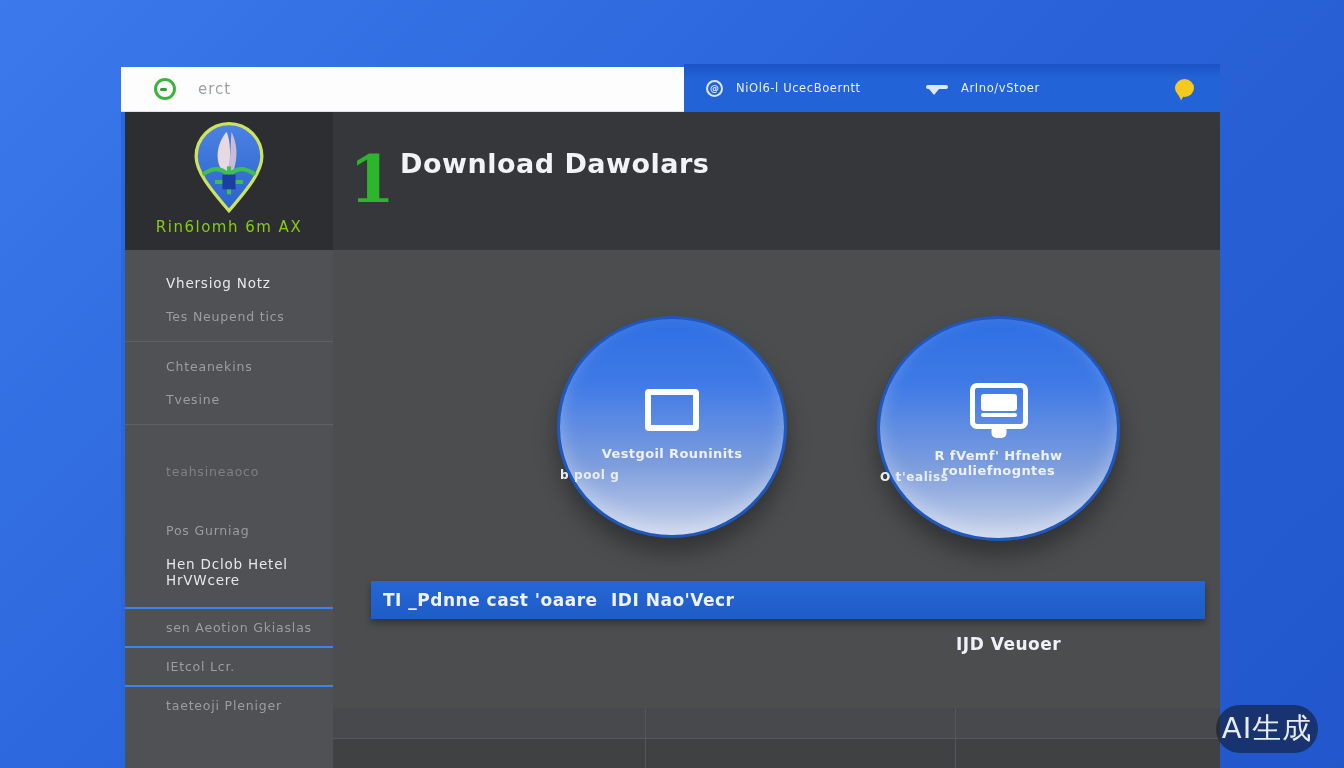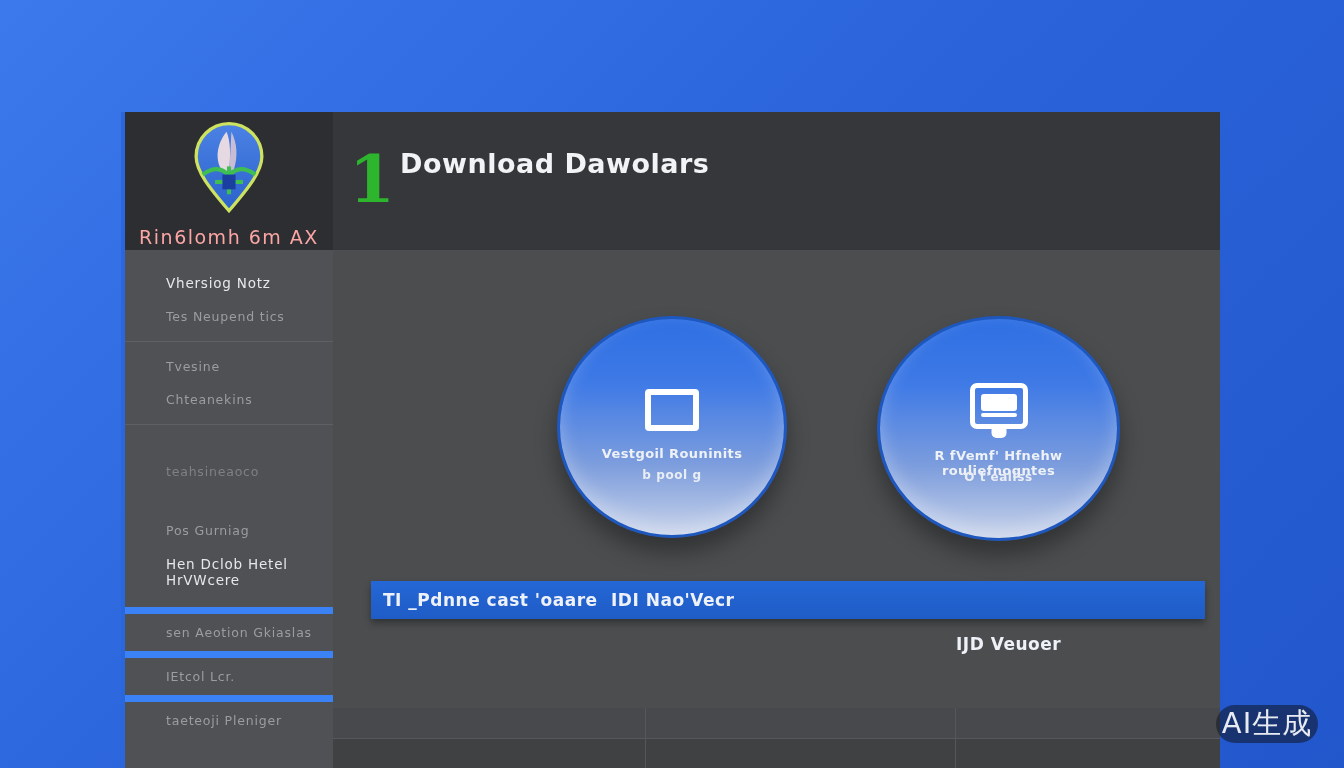--- a/index.html
+++ b/index.html
@@ -57,31 +57,31 @@
   
   .sidebar {
     position:absolute; left:0; top:48px; width:212px; height:656px;
     background:#4f5154; border-left:4px solid #2a66dd;
   }
   .brand-block {
     height:138px; background:#2c2e31; display:flex; flex-direction:column; align-items:center;
     padding-top:10px; cursor:pointer;
   }
   .brand-logo { width:88px; height:92px; }
-  .brand-name { margin-top:12px; font-size:19px; color:#fca5a5; letter-spacing:1.5px; }
+  .brand-name { margin-top:4px; font-size:15px; color:#84cc16; letter-spacing:1.5px; }
   .menu { padding-top:16px; }
   .menu-item {
     padding:9px 10px 9px 41px; font-size:12.5px; color:#9b9da1; letter-spacing:0.8px; cursor:pointer;
   }
   .menu-item.bright { color:#e6e8ea; font-size:13.5px; }
   .menu-item.dim { color:#7e8084; }
   .menu-div { border:none; border-top:1px solid #5e6064; margin:8px 0; }
   .menu-gap-lg { margin-top:30px; }
   .menu-gap-md { margin-top:26px; }
-  .menu-item.rowline { border-top:7px solid #3b82f6; padding-top:11px; padding-bottom:11px; }
+  .menu-item.rowline { border-top:2px solid #3b82f6; padding-top:11px; padding-bottom:11px; }
 
   
   .main { position:absolute; left:212px; top:48px; width:887px; height:656px; background:#4b4d4f; }
   .hero { position:absolute; left:0; top:0; width:887px; height:138px; background:#35373a; }
   .step-one {
     position:absolute; left:16px; top:34px; font-size:66px; line-height:66px;
     font-weight:bold; color:#2db52d; font-family:"DejaVu Serif","Liberation Serif",serif;
   }
   .hero-title { position:absolute; left:67px; top:36px; font-size:27px; font-weight:bold; color:#f2f3f5; letter-spacing:0.5px; }
   .hero-desc { position:absolute; left:69px; top:84px; font-size:11px; color:#96989b; line-height:16px; letter-spacing:0.3px; }
@@ -95,51 +95,68 @@
   }
   .card-1 { left:224px; top:204px; width:230px; height:222px; }
   .card-2 { left:544px; top:204px; width:243px; height:225px; }
   .card-icon { position:absolute; left:50%; transform:translateX(-50%); }
   .monitor-outline { top:70px; width:54px; height:42px; border:6px solid #fff; border-radius:4px; }
   .monitor-content { top:64px; width:58px; height:46px; border:5px solid #fff; border-radius:7px; }
   .monitor-content .screen { position:absolute; left:6px; top:6px; right:6px; height:17px; background:#fff; border-radius:3px; }
   .monitor-content .screen-line { position:absolute; left:6px; top:25px; right:6px; height:4px; background:#fff; border-radius:2px; }
   .monitor-content .stand { position:absolute; left:50%; transform:translateX(-50%); bottom:-14px; width:15px; height:12px; background:#fff; border-radius:0 0 5px 5px; }
   .card-line1 { position:absolute; left:0; right:0; top:59%; text-align:center; font-size:13px; font-weight:600; color:#eef1f6; letter-spacing:0.4px; }
-  .card-line2 { position:absolute; left:0; right:0; top:69%; text-align:center; font-size:12px; font-weight:600; color:#e9edf4; letter-spacing:0.6px; }
+  .card-line2 { position:absolute; left:0; right:0; top:69%; font-size:12px; font-weight:600; color:#e9edf4; letter-spacing:0.6px; }
 
   .toolbar {
     position:absolute; left:38px; top:469px; width:834px; height:38px;
     background:linear-gradient(180deg,#2467d6,#1f5cc6);
     box-shadow:0 4px 7px rgba(0,0,0,0.35); border-radius:1px;
   }
   .toolbar-item {
     position:absolute; top:0; height:38px; display:flex; align-items:center;
     font-size:17px; font-weight:600; color:#eef2f8; letter-spacing:0.5px; cursor:pointer;
   }
   .tb-1 { left:12px; } .tb-2 { left:240px; } .tb-3 { left:585px;margin-top:44px; }
 
   .grid-row-a { position:absolute; left:0; top:596px; width:887px; height:30px; background:#47494c; }
   .grid-row-b { position:absolute; left:0; top:626px; width:887px; height:78px; background:#3f4143; border-top:1px solid #55575a; }
   .vdiv { position:absolute; top:596px; width:1px; height:108px; background:#54565a; }
   .vdiv-1 { left:312px; } .vdiv-2 { left:622px; }
 
   
   .watermark {
-    position:absolute; left:1216px; top:705px; width:102px; height:38px;
+    position:absolute; left:1216px; top:705px; width:102px; height:48px;
     background:rgba(16,22,34,0.55); border-radius:27px;
     display:flex; align-items:center; justify-content:center;
     font-size:29px; color:#e8ecf2; letter-spacing:1px;
   }
 </style>
 </head>
 <body>
 
 <div class="window">
 
+  <div class="topbar">
+    <div class="search-area">
+      <span class="search-icon"></span>
+      <input class="search-input" type="text" placeholder="erct" style="">
+    </div>
+    <div class="nav-area">
+      <div class="nav-item nav-item-1">
+        <span class="user-icon">@</span>
+        <span class="nav-label">NiOl6-l UcecBoerntt</span>
+      </div>
+      <div class="nav-item nav-item-2">
+        <span class="flag-icon"></span>
+        <span class="nav-label">ArIno/vStoer</span>
+      </div>
+      <span class="bubble-icon"></span>
+    </div>
+  </div>
 
   <div class="sidebar">
     <div class="brand-block">
       <svg class="brand-logo" viewBox="0 0 100 112">
         <defs>
           <linearGradient id="pinfill" x1="0" y1="0" x2="0" y2="1">
             <stop offset="0" stop-color="#4c82e4"></stop>
             <stop offset="1" stop-color="#2a62cc"></stop>
           </linearGradient>
         </defs>
@@ -150,22 +167,22 @@
         <path d="M50 54 L50 88" stroke="#3fbf52" stroke-width="5"></path>
         <path d="M33 73 L67 73" stroke="#3fbf52" stroke-width="5"></path>
         <rect x="42" y="64" width="16" height="18" fill="#1b3fa0"></rect>
       </svg>
       <div class="brand-name">Rin6lomh 6m AX</div>
     </div>
     <div class="menu">
       <div class="menu-item bright">Vhersiog Notz</div>
       <div class="menu-item">Tes Neupend tics</div>
       <hr class="menu-div">
+      <div class="menu-item">Chteanekins</div>
       <div class="menu-item">Tvesine</div>
-      <div class="menu-item">Chteanekins</div>
       <hr class="menu-div">
       <div class="menu-item dim menu-gap-lg">teahsineaoco</div>
       <div class="menu-item menu-gap-md">Pos Gurniag</div>
       <div class="menu-item bright">Hen Dclob Hetel HrVWcere</div>
       <div class="menu-item rowline" style="margin-top:10px">sen Aeotion Gkiaslas</div>
       <div class="menu-item rowline">IEtcol Lcr.</div>
       <div class="menu-item rowline">taeteoji Pleniger</div>
     </div>
   </div>
 

